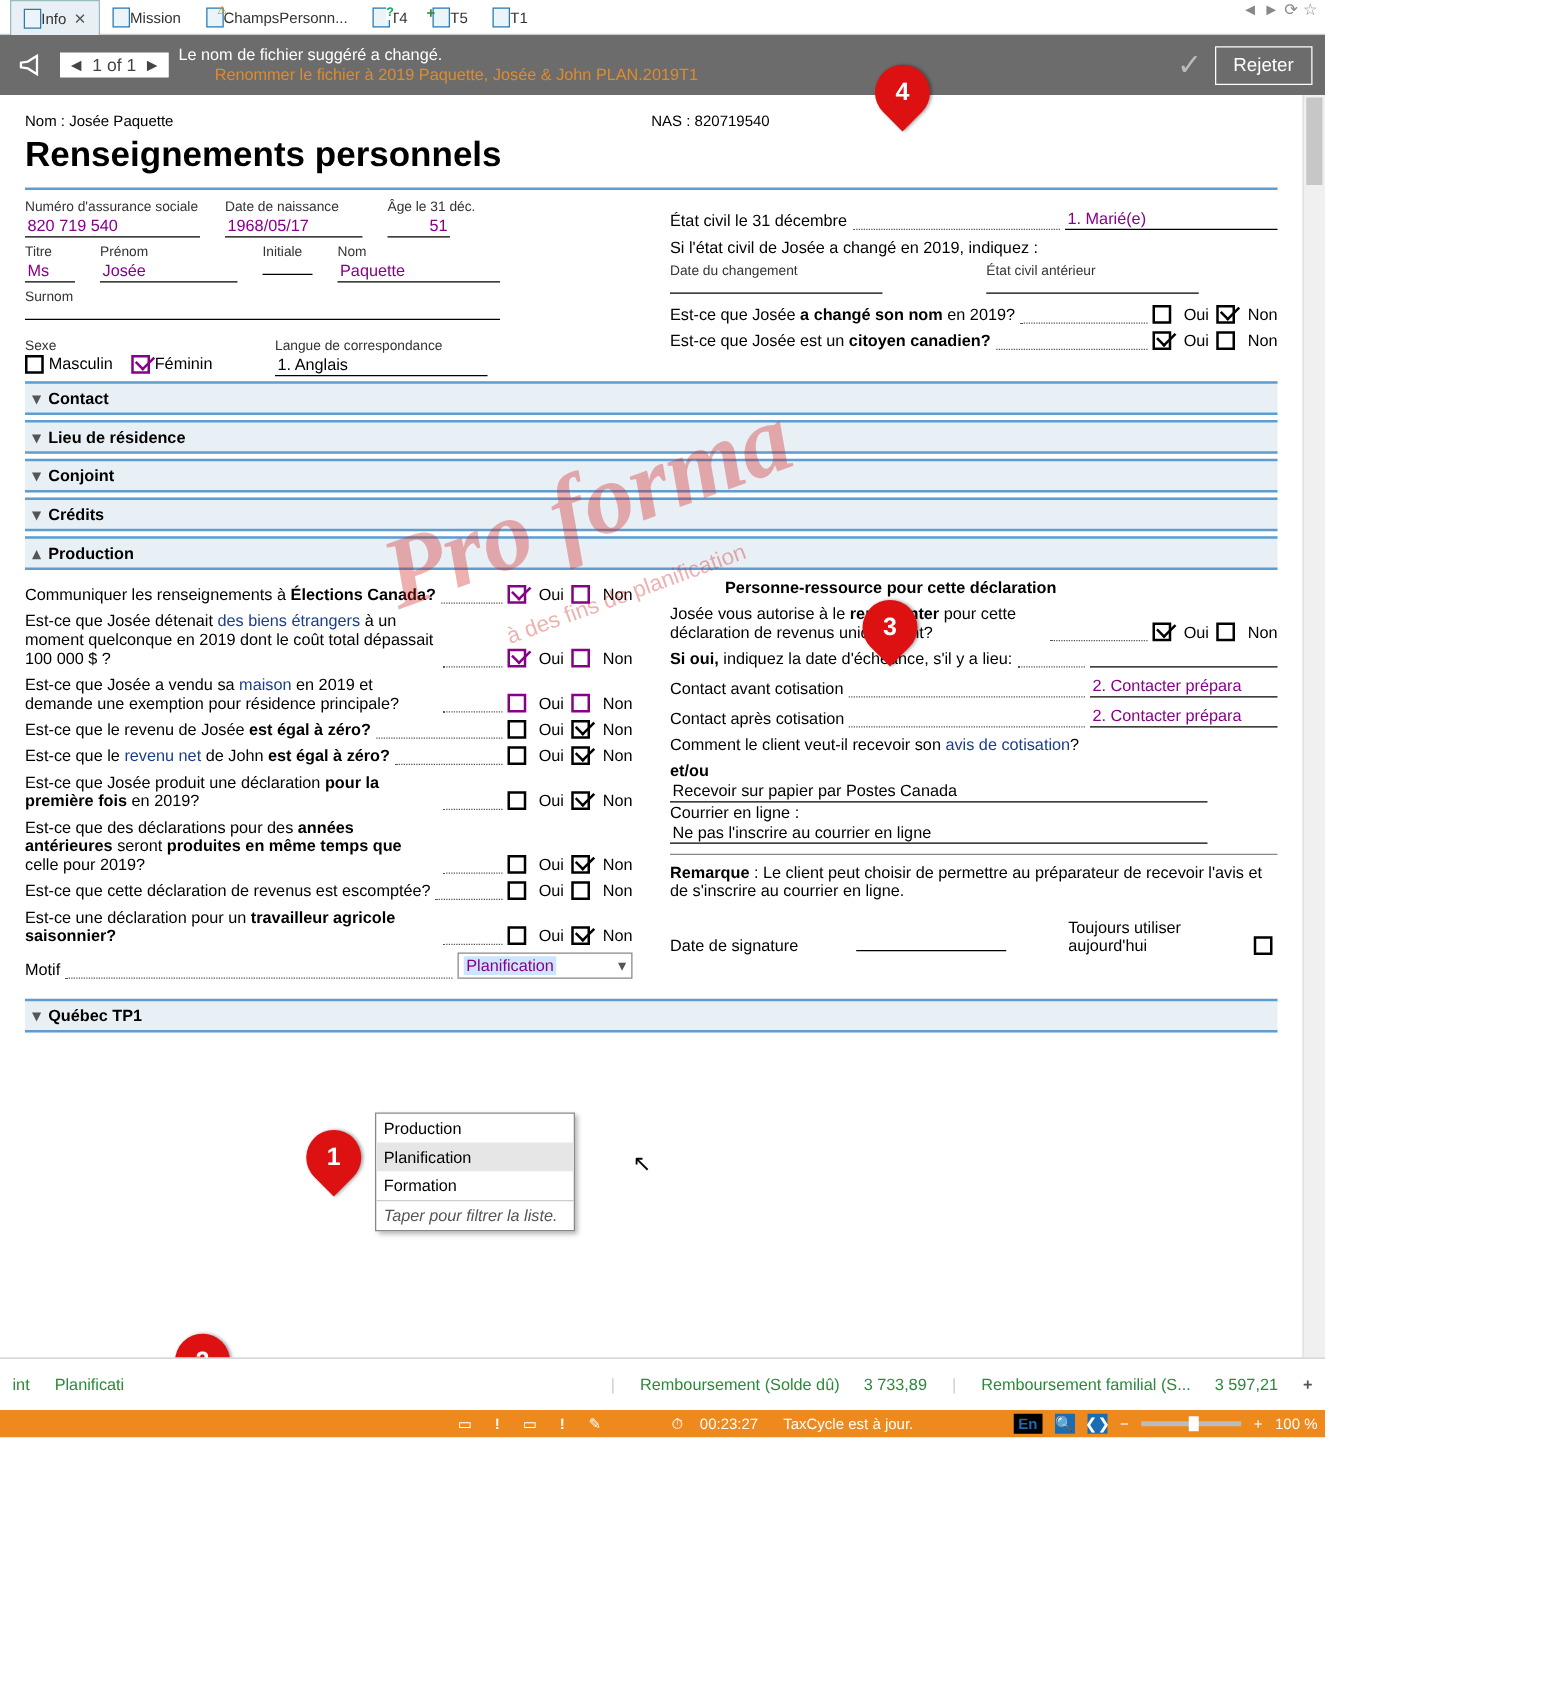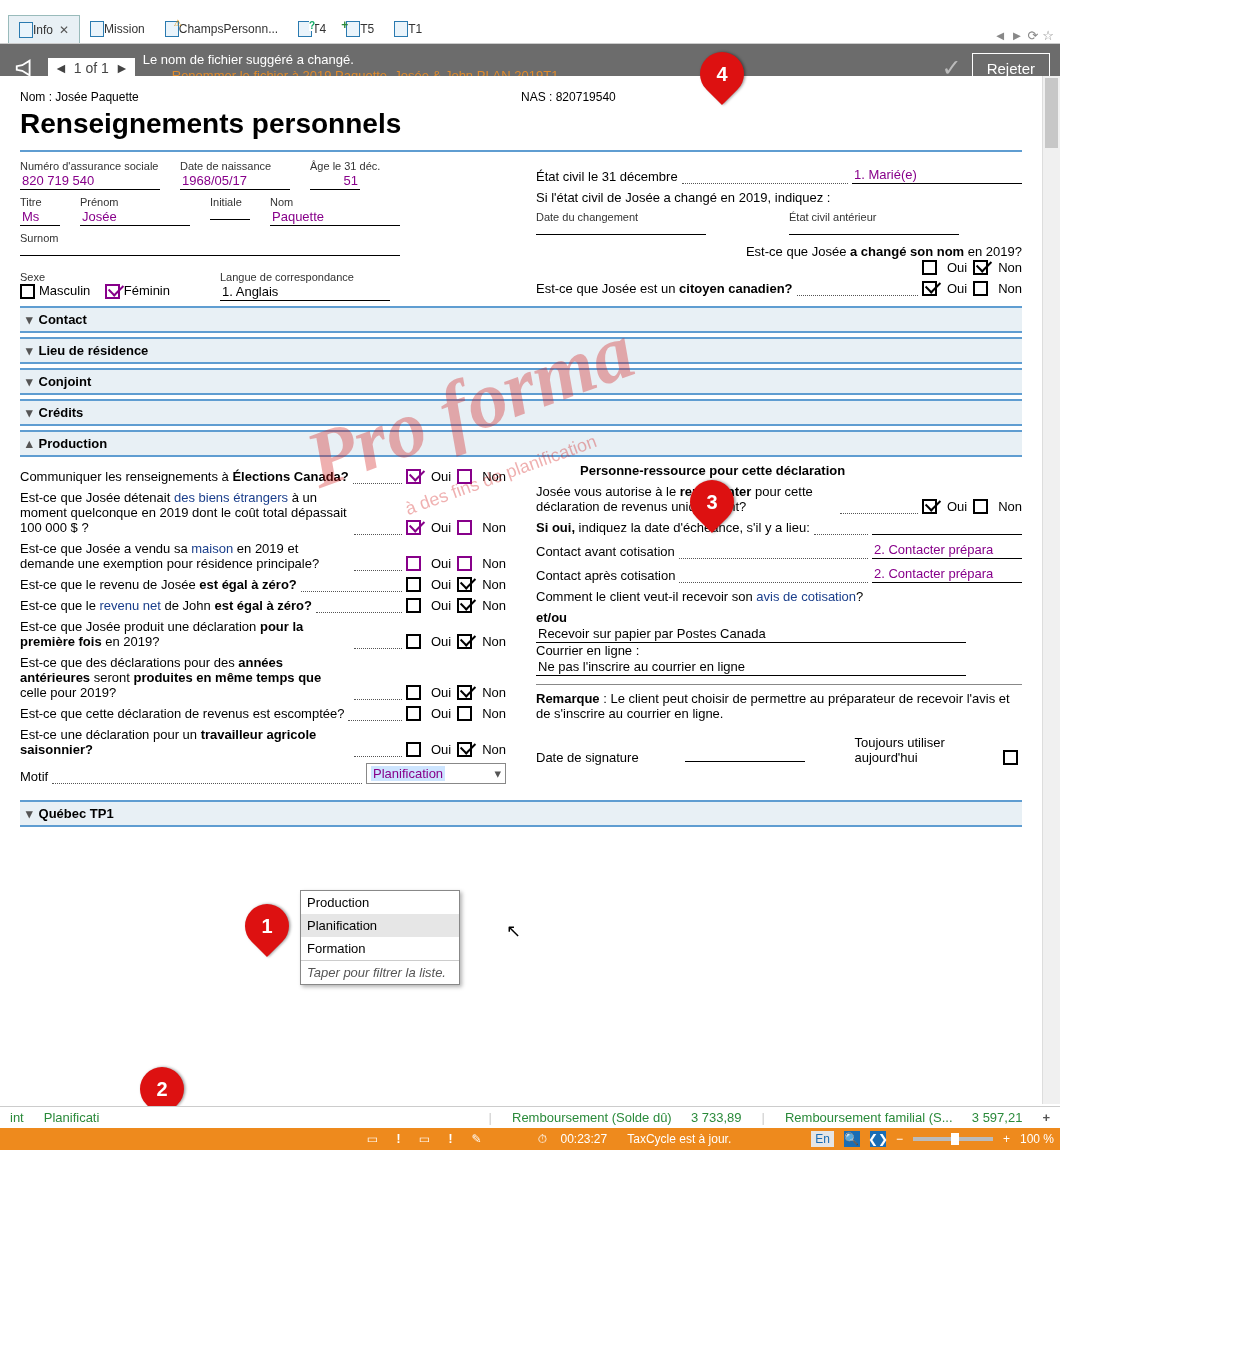--- a/index.html
+++ b/index.html
@@ -1,18 +1,18 @@
 <!DOCTYPE html>
 <html><head>
 <meta charset="utf-8">
 <style>
   * { box-sizing: border-box; }
   body { margin:0; font-family: Arial, sans-serif; font-size:13px; color:#000; background:#fff; width:1060px; height:1150px; position:relative; overflow:hidden;}
   
-  .tabbar { display:flex; align-items:flex-end; height:44px; background:#fff; border-bottom:1px solid #ccc; padding-left:8px; }
+  .tabbar { display:flex; align-items:flex-start; height:28px; background:#fff; border-bottom:1px solid #ccc; padding-left:8px; }
   .tab { display:flex; align-items:center; padding:0 10px; height:28px; font-size:12px; color:#333; cursor:pointer; }
   .tab.active { background:#e8f0f5; border:1px solid #9bb; border-bottom:none; }
   .tab .close { margin-left:6px; font-size:12px; color:#555;}
   .nav-icons { margin-left:auto; display:flex; gap:4px; padding-right:6px; color:#888;}
   
   .notifbar { display:flex; align-items:center; background:#6c6c6c; color:#fff; height:48px; padding:0 10px; position:relative;}
   .notif-horn { width:30px;height:30px;display:flex;align-items:center;justify-content:center;}
   .notif-pager { margin:0 8px; display:flex; align-items:center; gap:6px; font-size:14px; background:#fff; color:#444; padding:2px 6px;}
   .notif-text { line-height:1.2; }
   .notif-text .line1 { color:#fff; }
@@ -50,21 +50,21 @@
   .dd-box .sel { background:#cde5ff; color:#87008a; padding:0 2px;}
   .dd-arrow { margin-left:auto; color:#555;}
   .dd-pop { position:absolute; border:1px solid #888; background:#fff; box-shadow:2px 2px 4px rgba(0,0,0,0.3); width:160px; }
   .dd-pop div { padding:4px 6px; cursor:pointer;}
   .dd-pop div.hl { background:#e6e6e6;}
   .dd-pop div.hint { font-style:italic; color:#555; border-top:1px solid #ccc;}
   
   .callout { position:absolute; width:44px; height:44px; background:#d11; border-radius:50% 50% 50% 0; transform:rotate(-45deg); display:flex; align-items:center; justify-content:center; color:#fff; font-weight:bold; font-size:20px; box-shadow:1px 1px 3px rgba(0,0,0,0.4);}
   .callout span{ transform:rotate(45deg);}
   
-  .greenbar { position:absolute; bottom:22px; left:0; right:0; height:22px; background:#fff; border-top:1px solid #ccc; display:flex; align-items:center; font-size:13px; color:#2a8a3a; padding:0 10px; gap:20px;}
+  .greenbar { position:absolute; bottom:22px; left:0; right:0; height:42px; background:#fff; border-top:1px solid #ccc; display:flex; align-items:center; font-size:13px; color:#2a8a3a; padding:0 10px; gap:20px;}
   .greenbar .seg { display:flex; align-items:center; gap:6px;}
   .greenbar .sep { color:#ccc;}
   .greenbar .plus { margin-left:auto; color:#555; font-weight:bold;}
   
   .orangebar { position:absolute; bottom:0; left:0; right:0; height:22px; background:#ee8a1d; display:flex; align-items:center; color:#fff; font-size:12px; padding:0 6px; gap:10px;}
   .orangebar .spacer { flex:1;}
   .ob-icon { width:16px; height:16px; display:inline-flex; align-items:center; justify-content:center;}
   .zoom-track { width:80px; height:4px; background:#bbb; position:relative;}
   .zoom-track .handle { position:absolute; left:38px; top:-4px; width:8px; height:12px; background:#fff;}
   
@@ -175,21 +175,21 @@
     <div class="qrow">
             <span>État civil le 31 décembre</span>
             <span class="dotlead"></span>
             <span class="mini-und" style="min-width:170px">1. Marié(e)</span>
           </div>
     <div style="margin:6px 0;">Si l'état civil de Josée a changé en 2019, indiquez :</div>
     <div class="row-flex">
       <div style="flex:1"><div class="smlabel">Date du changement</div><span class="uval" style="min-width:170px;color:#000"></span></div>
       <div style="flex:1"><div class="smlabel">État civil antérieur</div><span class="uval" style="min-width:170px;color:#000"></span></div>
     </div>
-    <div class="qrow" style="flex-direction:column;">
+    <div class="qrow" style="">
             <span class="qtext">Est-ce que Josée <b>a changé son nom</b> en 2019?</span>
             <span class="dotlead"></span>
       <span class="yn">
               <span class="chk"></span>
               <span>Oui</span> 
               <span class="chk checked"></span>
               <span>Non</span>
             </span>
     </div>
     <div class="qrow">
@@ -435,21 +435,21 @@
   <span class="ob-icon">▭</span>
   <span class="ob-icon">
       <b>!</b>
     </span>
   <span class="ob-icon">✎</span>
   <span style="width:30px"></span>
   <span class="ob-icon">⏱</span>
   <span>00:23:27</span>
   <span style="margin-left:10px;">TaxCycle est à jour.</span>
   <span style="width:60px"></span>
-  <span style="background:#e5e5e5;color:#1a6db5;padding:1px 4px;font-weight:normal">En</span>
+  <span style="background:#000000;color:#1a6db5;padding:1px 4px;font-weight:bold">En</span>
   <span class="ob-icon" style="background:#1a6db5">🔍</span>
   <span class="ob-icon" style="background:#1a6db5">❮❯</span>
   <span>−</span>
   <div class="zoom-track">
       <div class="handle"></div>
     </div>
   <span>+</span>
   <span>100 %</span>
 </div>
 

